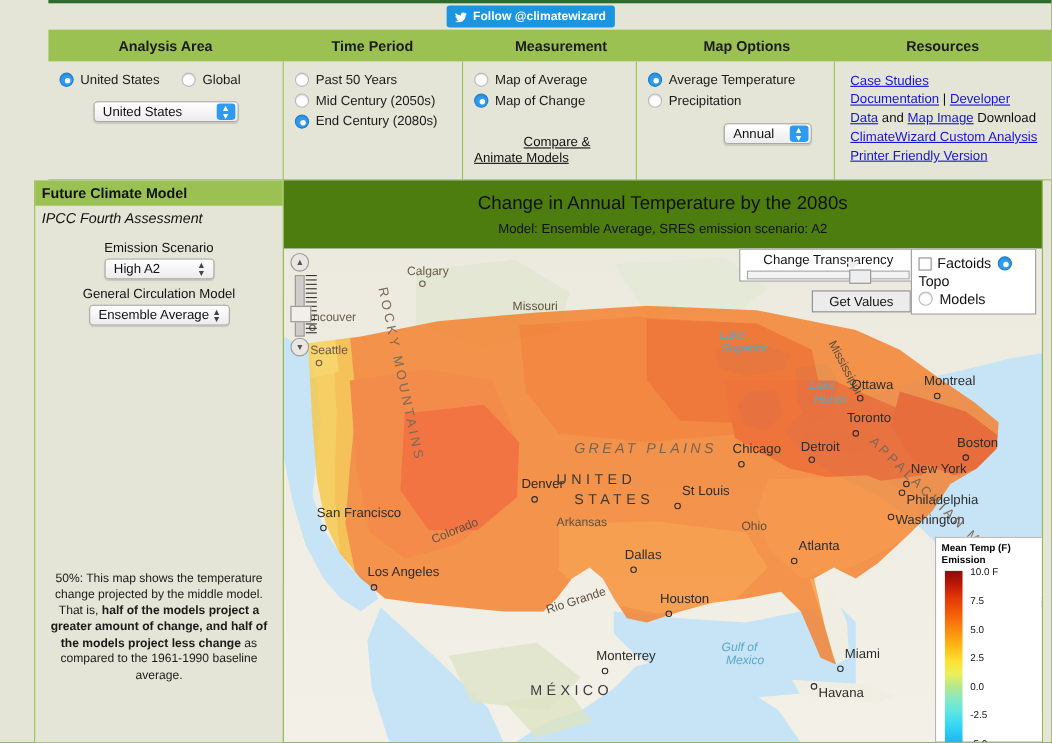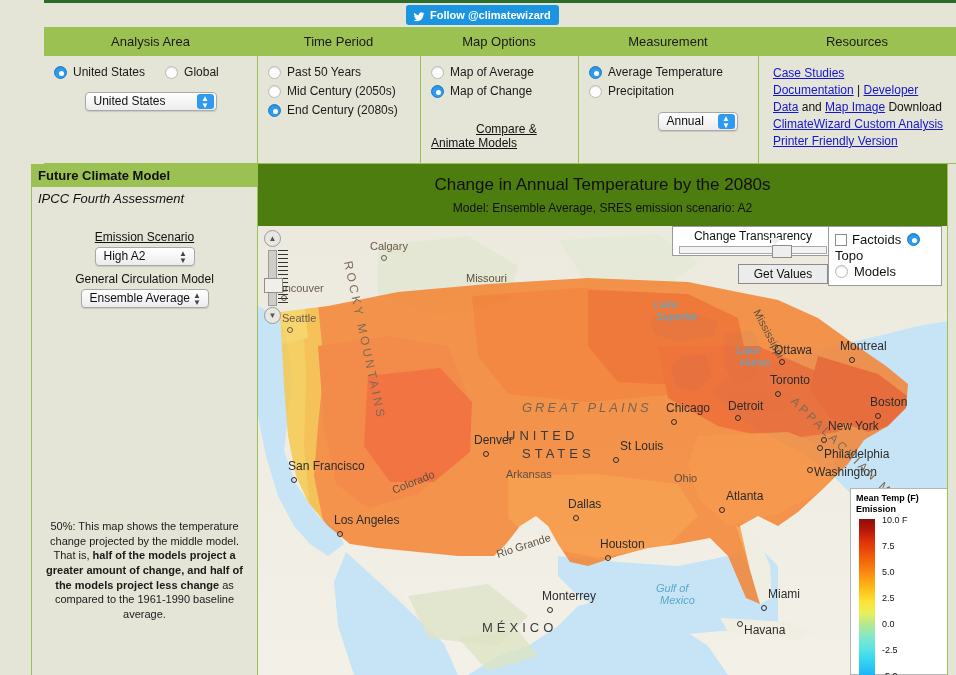--- a/index.html
+++ b/index.html
@@ -21,21 +21,21 @@
     font-size:11px; font-weight:bold; line-height:20px;
     padding:0 8px 0 6px; display:flex; align-items:center; gap:4px;
     cursor:pointer; white-space:nowrap;
   }
   .tw-bird { width:14px; height:12px; display:inline-block; }
 
   
   .hdr { position:absolute; left:44px; top:27px; width:912px; height:29px; background:#9cc153;
          display:flex; }
   .hdr .cell { display:flex; align-items:center; justify-content:center;
-               font-weight:normal; font-size:13px; color:#1a1a1a; }
+               font-weight:bold; font-size:13px; color:#1a1a1a; }
 
   
   .ctl { position:absolute; left:44px; top:56px; width:912px; height:108px;
          background:#e4e5d6; display:flex; }
   .ctl .col { position:relative; padding:9px 0 0 10px; }
   .ctl .col + .col { border-left:1px solid #9cc153; }
   .ctl-outer-b { position:absolute; left:44px; top:163px; width:912px; height:1px; background:#9cc153; }
 
   .radio-row { display:flex; align-items:center; margin-bottom:5px; white-space:nowrap; }
   .radio {
@@ -141,22 +141,22 @@
           <path fill="#fff" d="M23 4.9a9 9 0 0 1-2.6.7 4.5 4.5 0 0 0 2-2.5 9 9 0 0 1-2.9 1.1 4.5 4.5 0 0 0-7.7 4.1A12.8 12.8 0 0 1 2.5 3.6a4.5 4.5 0 0 0 1.4 6 4.4 4.4 0 0 1-2-.6 4.5 4.5 0 0 0 3.6 4.4 4.5 4.5 0 0 1-2 .1 4.5 4.5 0 0 0 4.2 3.1A9 9 0 0 1 1 18.5a12.7 12.7 0 0 0 6.9 2c8.3 0 12.8-6.9 12.8-12.8v-.6A9 9 0 0 0 23 4.9z"></path>
         </svg>
     </span>
     <span>Follow @climatewizard</span>
   </div>
 </div>
 
 <div class="hdr">
   <div class="cell" style="width:213px">Analysis Area</div>
   <div class="cell" style="width:163px">Time Period</div>
+  <div class="cell" style="width:180px">Measurement</div>
   <div class="cell" style="width:158px">Map Options</div>
-  <div class="cell" style="width:180px">Measurement</div>
   <div class="cell" style="width:198px">Resources</div>
 </div>
 
 <div class="ctl">
 
   <div class="col" style="width:213px">
     <div class="radio-row">
       <span class="radio on"></span>
       <span class="rlabel">United States</span>
       <span class="gap"></span>
@@ -233,21 +233,21 @@
     <div><span class="lnk">ClimateWizard Custom Analysis</span></div>
     <div><span class="lnk">Printer Friendly Version</span></div>
   </div>
 </div>
 <div class="ctl-outer-b"></div>
 
 <div class="lpanel">
   <div class="lpanel-title">Future Climate Model</div>
   <div class="lpanel-sub">IPCC Fourth Assessment</div>
 
-  <div class="ctr fieldlabel" style="margin-top:24px;text-decoration:underline;">Emission Scenario</div>
+  <div class="ctr fieldlabel" style="margin-top:12px;">Emission Scenario</div>
   <div class="ctr">
     <span class="sel plain" style="width:100px;text-align:left;">
       <span>High A2</span>
       <span class="arr">▲<br>▼</span>
     </span>
   </div>
 
   <div class="ctr fieldlabel" style="margin-top:6px;">General Circulation Model</div>
   <div class="ctr">
     <span class="sel plain" style="width:128px;text-align:left;">

